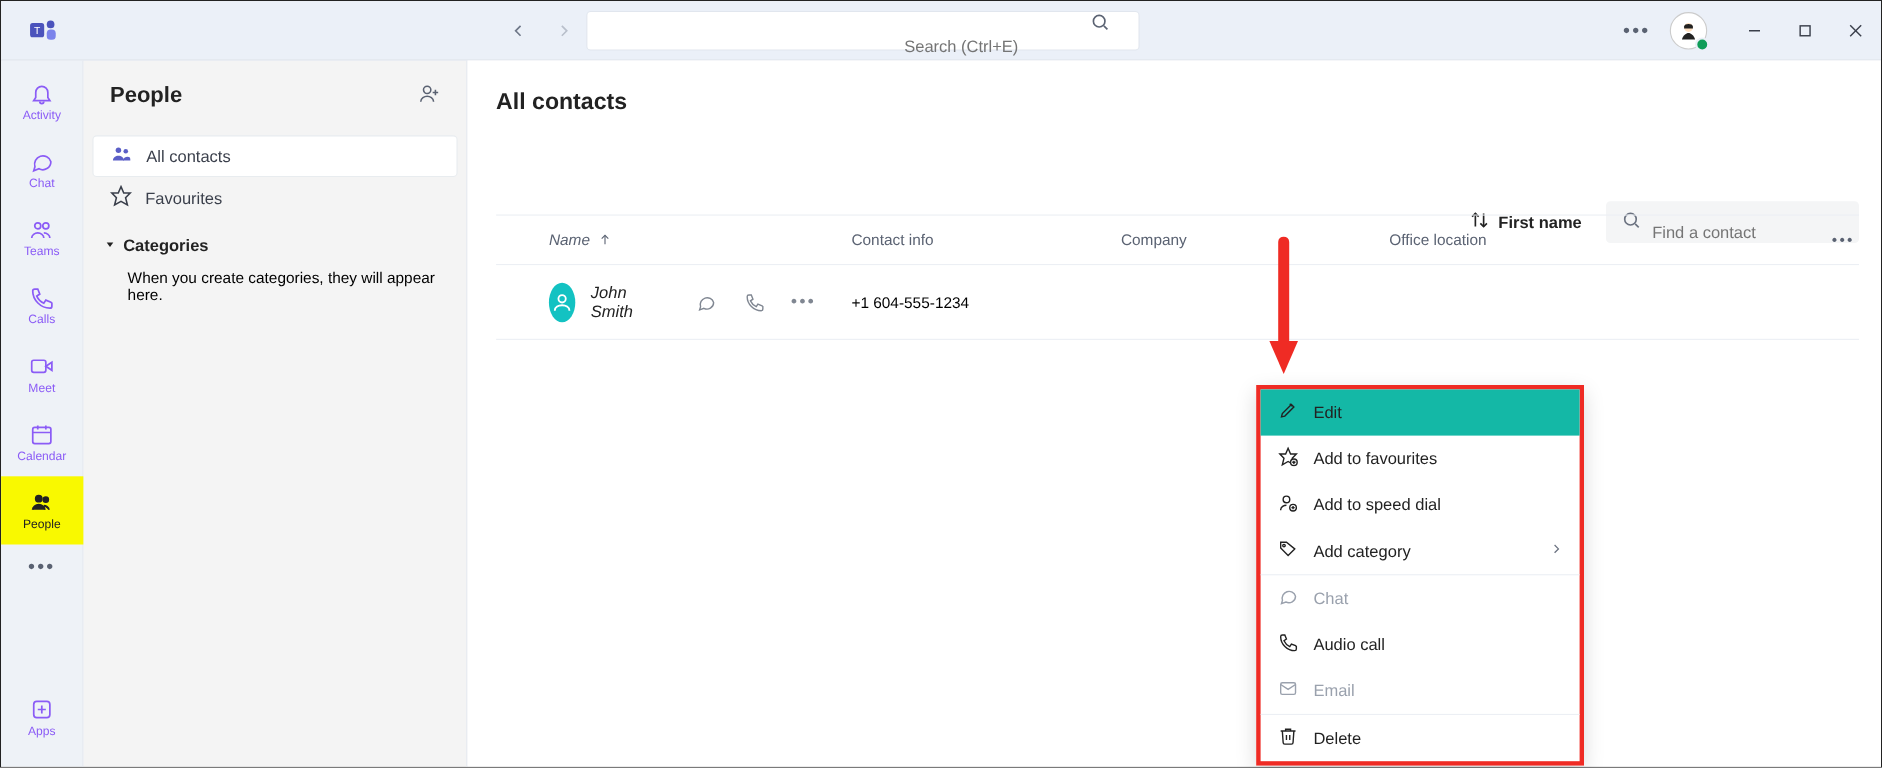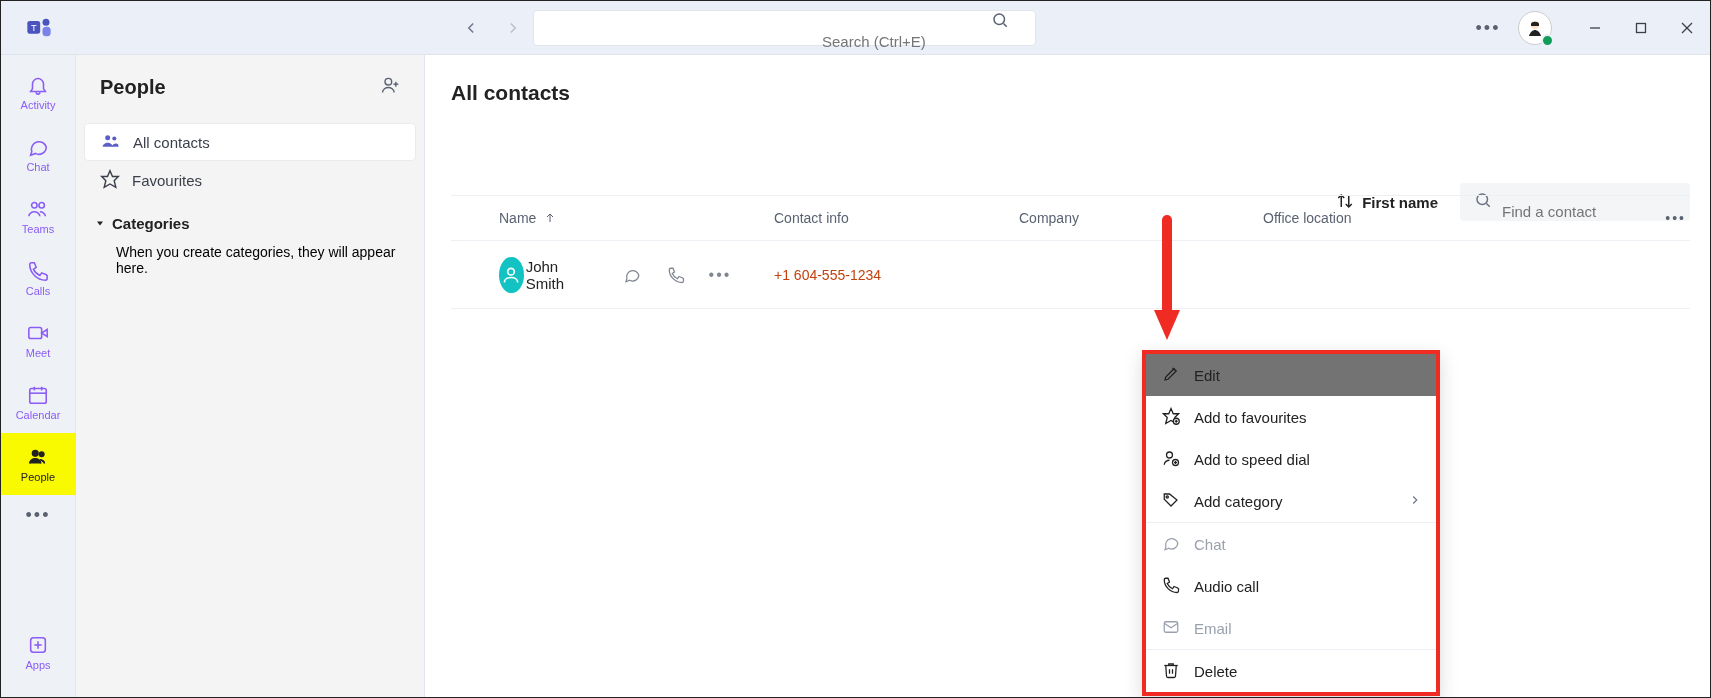--- a/index.html
+++ b/index.html
@@ -42,36 +42,36 @@
   .cathelp{font-size:14px;color:#000000;margin:12px 0 0 22px;}
   
   .main{flex:1;display:flex;flex-direction:column;background:#fff;position:relative;}
   .main h1{font-size:21px;font-weight:700;color:#222;padding:26px 0 0 26px;}
   .filterrow{position:absolute;right:20px;top:128px;display:flex;gap:22px;}
   .sortbtn{display:flex;align-items:center;gap:8px;font-weight:700;color:#222;font-size:15px;}
   .findbox{width:230px;height:38px;background:#f4f5f6;border-radius:4px;display:flex;align-items:center;padding:0 14px;gap:10px;color:#6b7280;}
   .findbox input{border:none;background:transparent;outline:none;font-size:15px;flex:1;margin-top:19px;}
   .tablewrap{margin:90px 20px 0 26px;}
   .thead{display:flex;align-items:center;height:46px;border-top:1px solid #eceff4;border-bottom:1px solid #eceff4;color:#5a6272;font-size:14px;position:relative;}
-  .col-name{width:286px;padding-left:48px;display:flex;align-items:center;gap:8px;}
+  .col-name{width:286px;padding-left:48px;display:flex;align-items:center;gap:8px;font-style:italic;}
   .col-contact{width:245px;margin-left:37px;}
   .col-company{width:244px;}
   .col-office{flex:1;}
   .row{display:flex;align-items:center;height:68px;border-bottom:1px solid #eceff4;}
   .row .cell{display:flex;align-items:center;}
-  .person{display:flex;align-items:center;gap:2px;}
+  .person{display:flex;align-items:center;gap:14px;}
   .pavatar{width:36px;height:36px;border-radius:50%;background:#13c2c2;display:flex;align-items:center;justify-content:center;color:#fff;}
   .rowacts{display:flex;align-items:center;gap:10px;margin-left:30px;color:#808792;}
   .rowacts .ib{width:34px;height:34px;border-radius:50%;display:flex;align-items:center;justify-content:center;}
-  .phone{color:#c2410c;font-size:14px;}
+  .phone{color:#000000;font-size:14px;}
   .thead .more{position:absolute;right:4px;color:#5a6272;letter-spacing:2px;}
   
   .ctxwrap{position:absolute;left:717px;top:295px;width:298px;border:4px solid #ef2b24;background:#fff;box-shadow:0 6px 18px rgba(0,0,0,.15);}
   .ctxitem{height:42px;display:flex;align-items:center;gap:14px;padding:0 16px;font-size:15px;color:#222;position:relative;}
-  .ctxitem.hl{background:#737373;}
+  .ctxitem.hl{background:#14b8a6;}
   .ctxitem.dis{color:#9aa1ad;}
   .ctxsep{height:1px;background:#eceff4;margin:0;}
   .ctxitem .chev{position:absolute;right:14px;color:#6b7280;}
   
   .arrow-ann{position:absolute;left:727px;top:160px;pointer-events:none;}
   .ic{width:20px;height:20px;}
   .ic18{width:18px;height:18px;}
   .ic22{width:22px;height:22px;}
 </style>
 </head>

